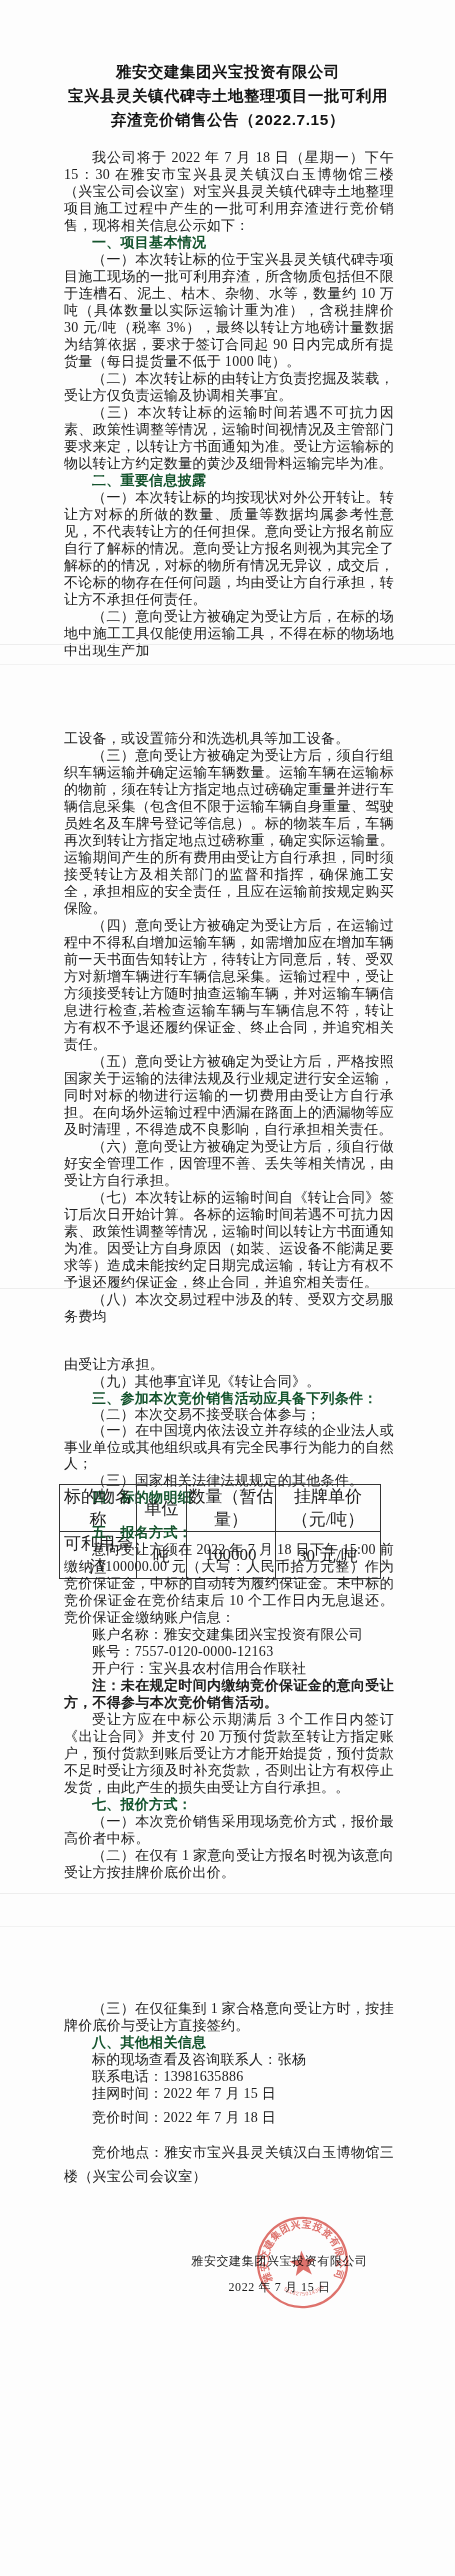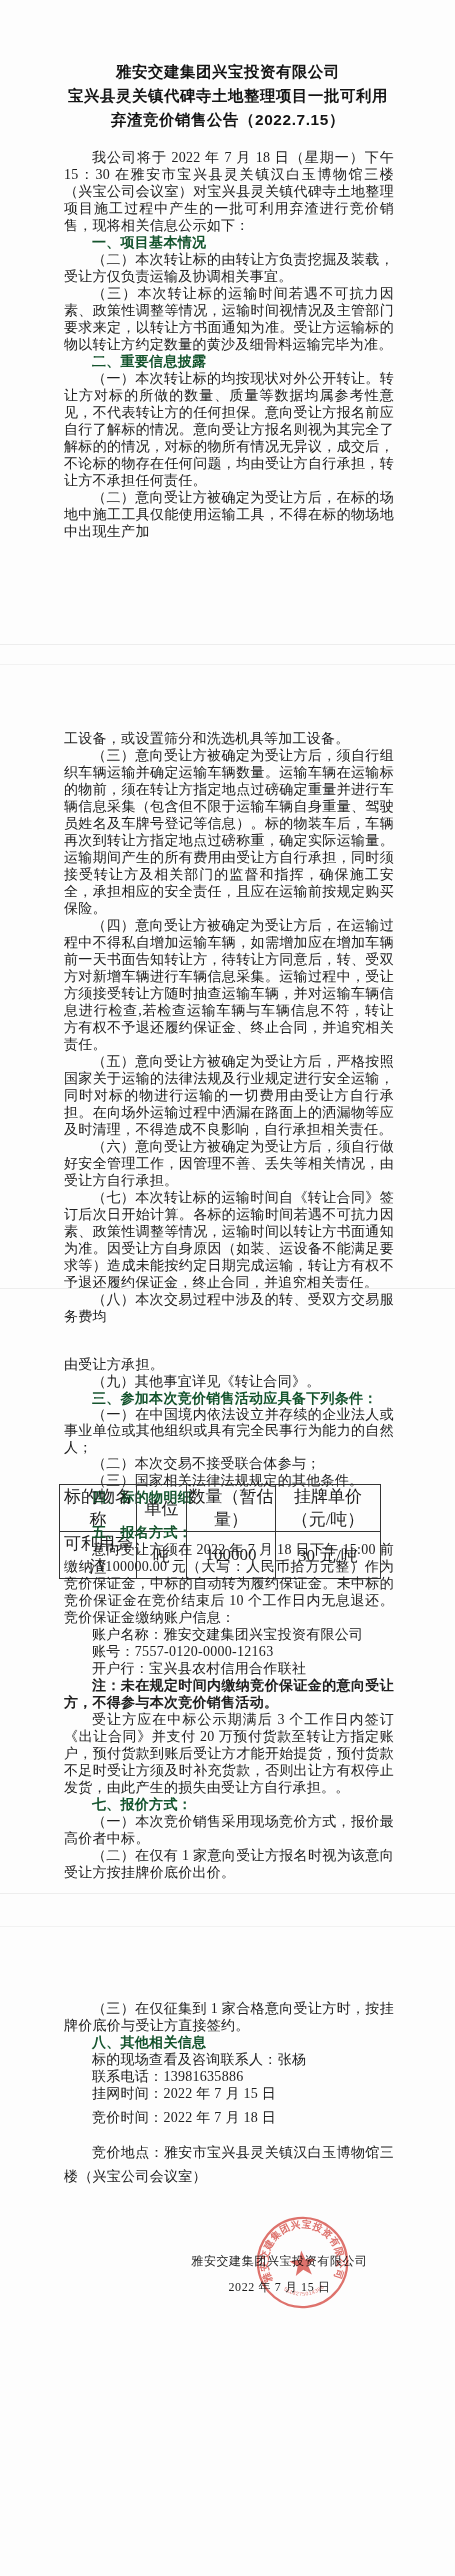--- a/index.html
+++ b/index.html
@@ -47,20 +47,21 @@
 
   <div class="abs title-block">
     <div>雅安交建集团兴宝投资有限公司</div>
     <div>宝兴县灵关镇代碑寺土地整理项目一批可利用</div>
     <div>弃渣竞价销售公告（2022.7.15）</div>
   </div>
 
   <div class="abs body-block" style="top:149px;">
     <p>我公司将于 2022 年 7 月 18 日（星期一）下午 15：30 在雅安市宝兴县灵关镇汉白玉博物馆三楼（兴宝公司会议室）对宝兴县灵关镇代碑寺土地整理项目施工过程中产生的一批可利用弃渣进行竞价销售，现将相关信息公示如下：</p>
     <p class="h">一、项目基本情况</p>
+    <p>（一）本次转让标的位于宝兴县灵关镇代碑寺项目施工现场的一批可利用弃渣，所含物质包括但不限于连槽石、泥土、枯木、杂物、水等，数量约 10 万吨（具体数量以实际运输计重为准），含税挂牌价 30 元/吨（税率 3%），最终以转让方地磅计量数据为结算依据，要求于签订合同起 90 日内完成所有提货量（每日提货量不低于 1000 吨）。</p>
     <p>（二）本次转让标的由转让方负责挖掘及装载，受让方仅负责运输及协调相关事宜。</p>
     <p>（三）本次转让标的运输时间若遇不可抗力因素、政策性调整等情况，运输时间视情况及主管部门要求来定，以转让方书面通知为准。受让方运输标的物以转让方约定数量的黄沙及细骨料运输完毕为准。</p>
     <p class="h">二、重要信息披露</p>
     <p>（一）本次转让标的均按现状对外公开转让。转让方对标的所做的数量、质量等数据均属参考性意见，不代表转让方的任何担保。意向受让方报名前应自行了解标的情况。意向受让方报名则视为其完全了解标的的情况，对标的物所有情况无异议，成交后，不论标的物存在任何问题，均由受让方自行承担，转让方不承担任何责任。</p>
     <p>（二）意向受让方被确定为受让方后，在标的场地中施工工具仅能使用运输工具，不得在标的物场地中出现生产加</p>
   </div>
 
   <div class="abs sep" style="top:644px;"></div>
   <div class="abs sep light" style="top:664px;"></div>
 
@@ -73,22 +74,22 @@
     <p>（七）本次转让标的运输时间自《转让合同》签订后次日开始计算。各标的运输时间若遇不可抗力因素、政策性调整等情况，运输时间以转让方书面通知为准。因受让方自身原因（如装、运设备不能满足要求等）造成未能按约定日期完成运输，转让方有权不予退还履约保证金，终止合同，并追究相关责任。</p>
     <p>（八）本次交易过程中涉及的转、受双方交易服务费均</p>
   </div>
 
   <div class="abs sep" style="top:1288px;"></div>
 
   <div class="abs body-block p3-intro" style="top:1357px;">
     <p class="cont">由受让方承担。</p>
     <p>（九）其他事宜详见《转让合同》。</p>
     <p class="h">三、参加本次竞价销售活动应具备下列条件：</p>
+    <p>（二）本次交易不接受联合体参与；</p>
     <p>（一）在中国境内依法设立并存续的企业法人或事业单位或其他组织或具有完全民事行为能力的自然人；</p>
-    <p>（二）本次交易不接受联合体参与；</p>
     <p>（三）国家相关法律法规规定的其他条件。</p>
     <p class="h">四、标的物明细</p>
   </div>
 
   <table class="subject abs" style="top:1484px;left:59px;">
     <colgroup>
         <col style="width:77px">
         <col style="width:50px">
         <col style="width:89px">
         <col style="width:105px">

